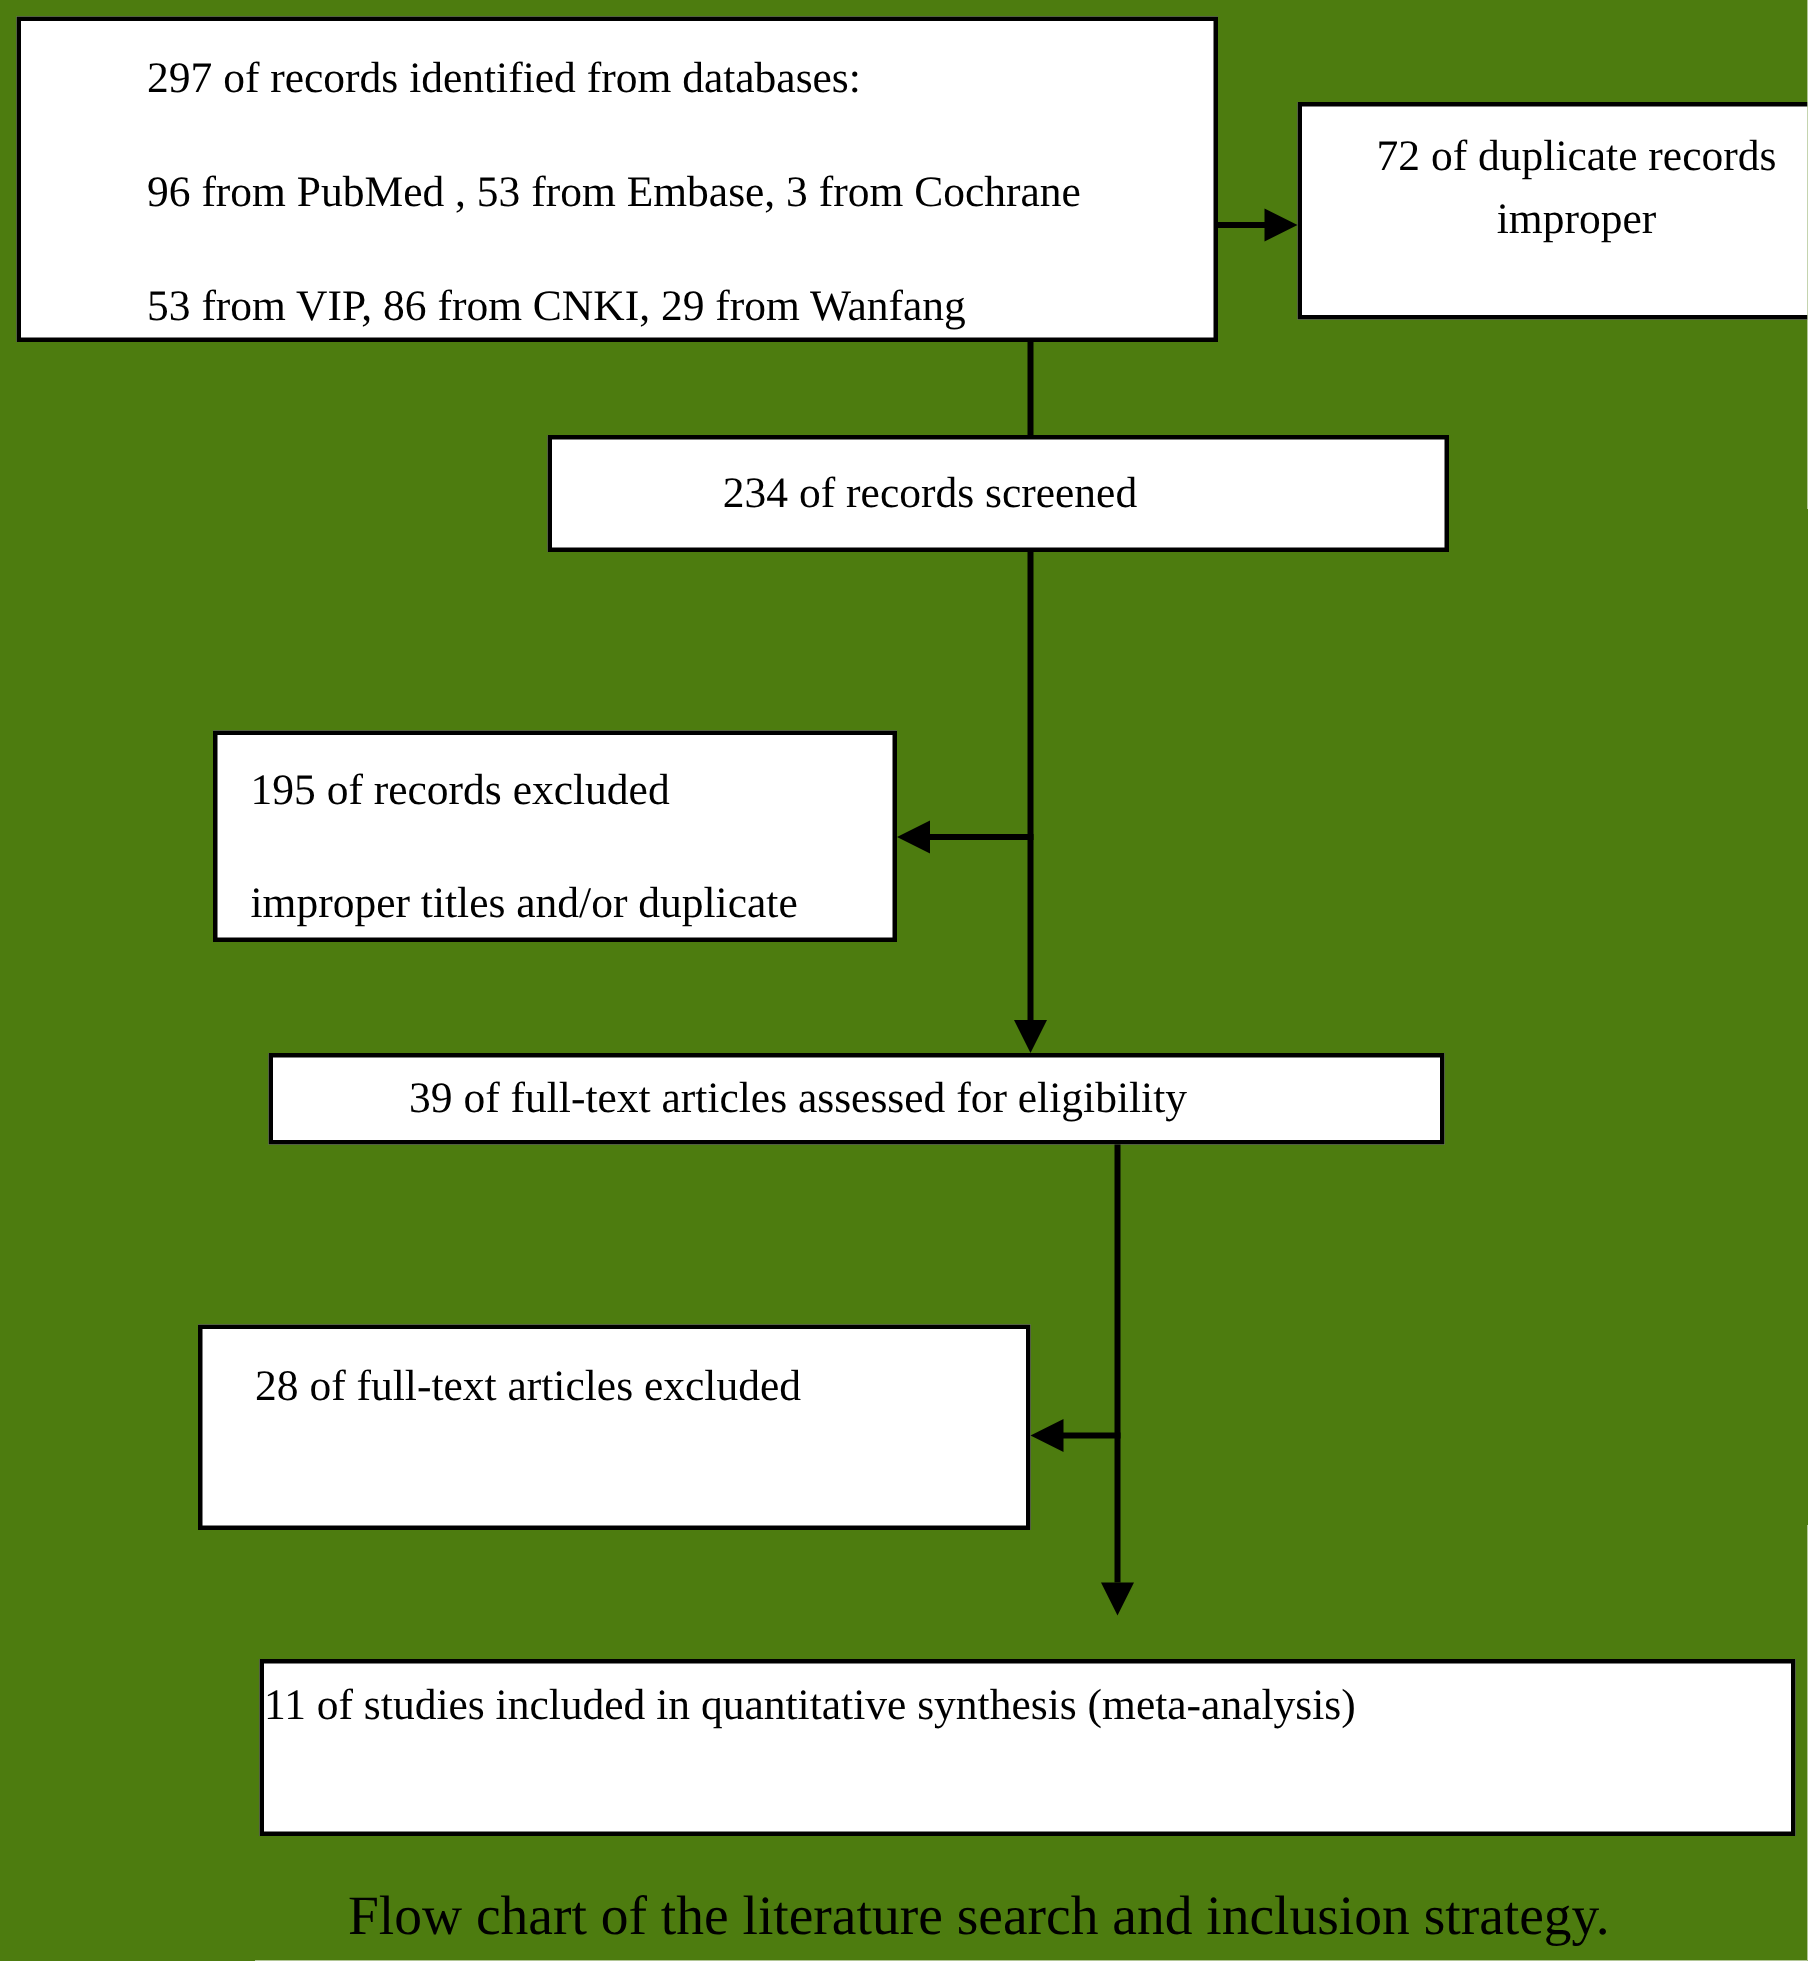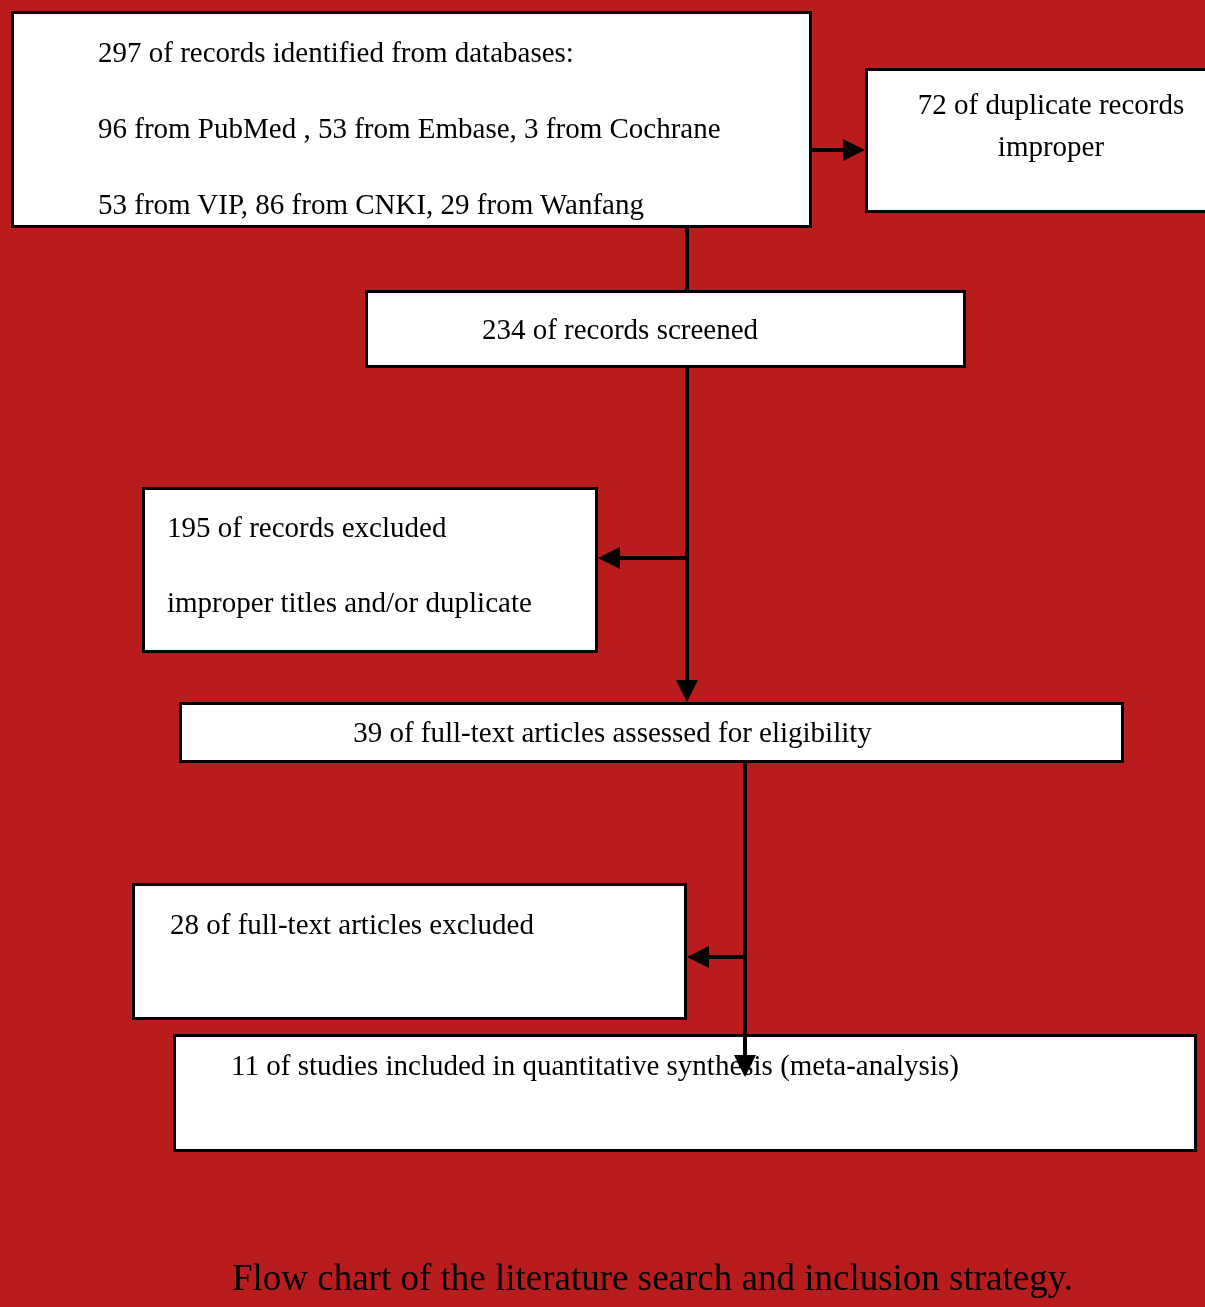--- a/index.html
+++ b/index.html
@@ -4,21 +4,21 @@
 <style>
   html, body {
     margin: 0;
     padding: 0;
     background: #ffffff;
   }
   .canvas {
     position: relative;
     width: 1205px;
     height: 1307px;
-    background: #b91c1c;
+    background: #4d7c0f;
     font-family: "Liberation Serif", "DejaVu Serif", serif;
     color: #000000;
     overflow: hidden;
   }
   .box {
     position: absolute;
     box-sizing: border-box;
     border: 3px solid #000000;
     background: #ffffff;
     font-size: 29px;
@@ -37,38 +37,38 @@
     padding-top: 12px; text-align: center; line-height: 42px;
   }
   
   .box-screened {
     left: 365px; top: 290px; width: 601px; height: 78px;
     display: flex; align-items: center; justify-content: center;
     padding-right: 91px;
   }
   
   .box-records-excluded {
-    left: 142px; top: 487px; width: 456px; height: 166px;
+    left: 142px; top: 487px; width: 456px; height: 141px;
     padding-left: 22px; line-height: 75px;
   }
   
   .box-assessed {
-    left: 179px; top: 702px; width: 945px; height: 61px;
+    left: 179px; top: 702px; width: 784px; height: 61px;
     display: flex; align-items: center; justify-content: center;
     padding-right: 78px;
   }
   
   .box-fulltext-excluded {
     left: 132px; top: 883px; width: 555px; height: 137px;
     padding-left: 35px; line-height: 76px;
   }
   
   .box-included {
-    left: 173px; top: 1034px; width: 1024px; height: 118px;
-    padding: 9px 180px 0 0; text-align: center; line-height: 38px;
+    left: 173px; top: 1106px; width: 1024px; height: 118px;
+    padding: 9px 180px 0 0; text-align: left; line-height: 38px;
   }
 
   .vline, .hline {
     position: absolute;
     background: #000000;
   }
   .arrowhead {
     position: absolute;
     width: 0; height: 0;
   }

